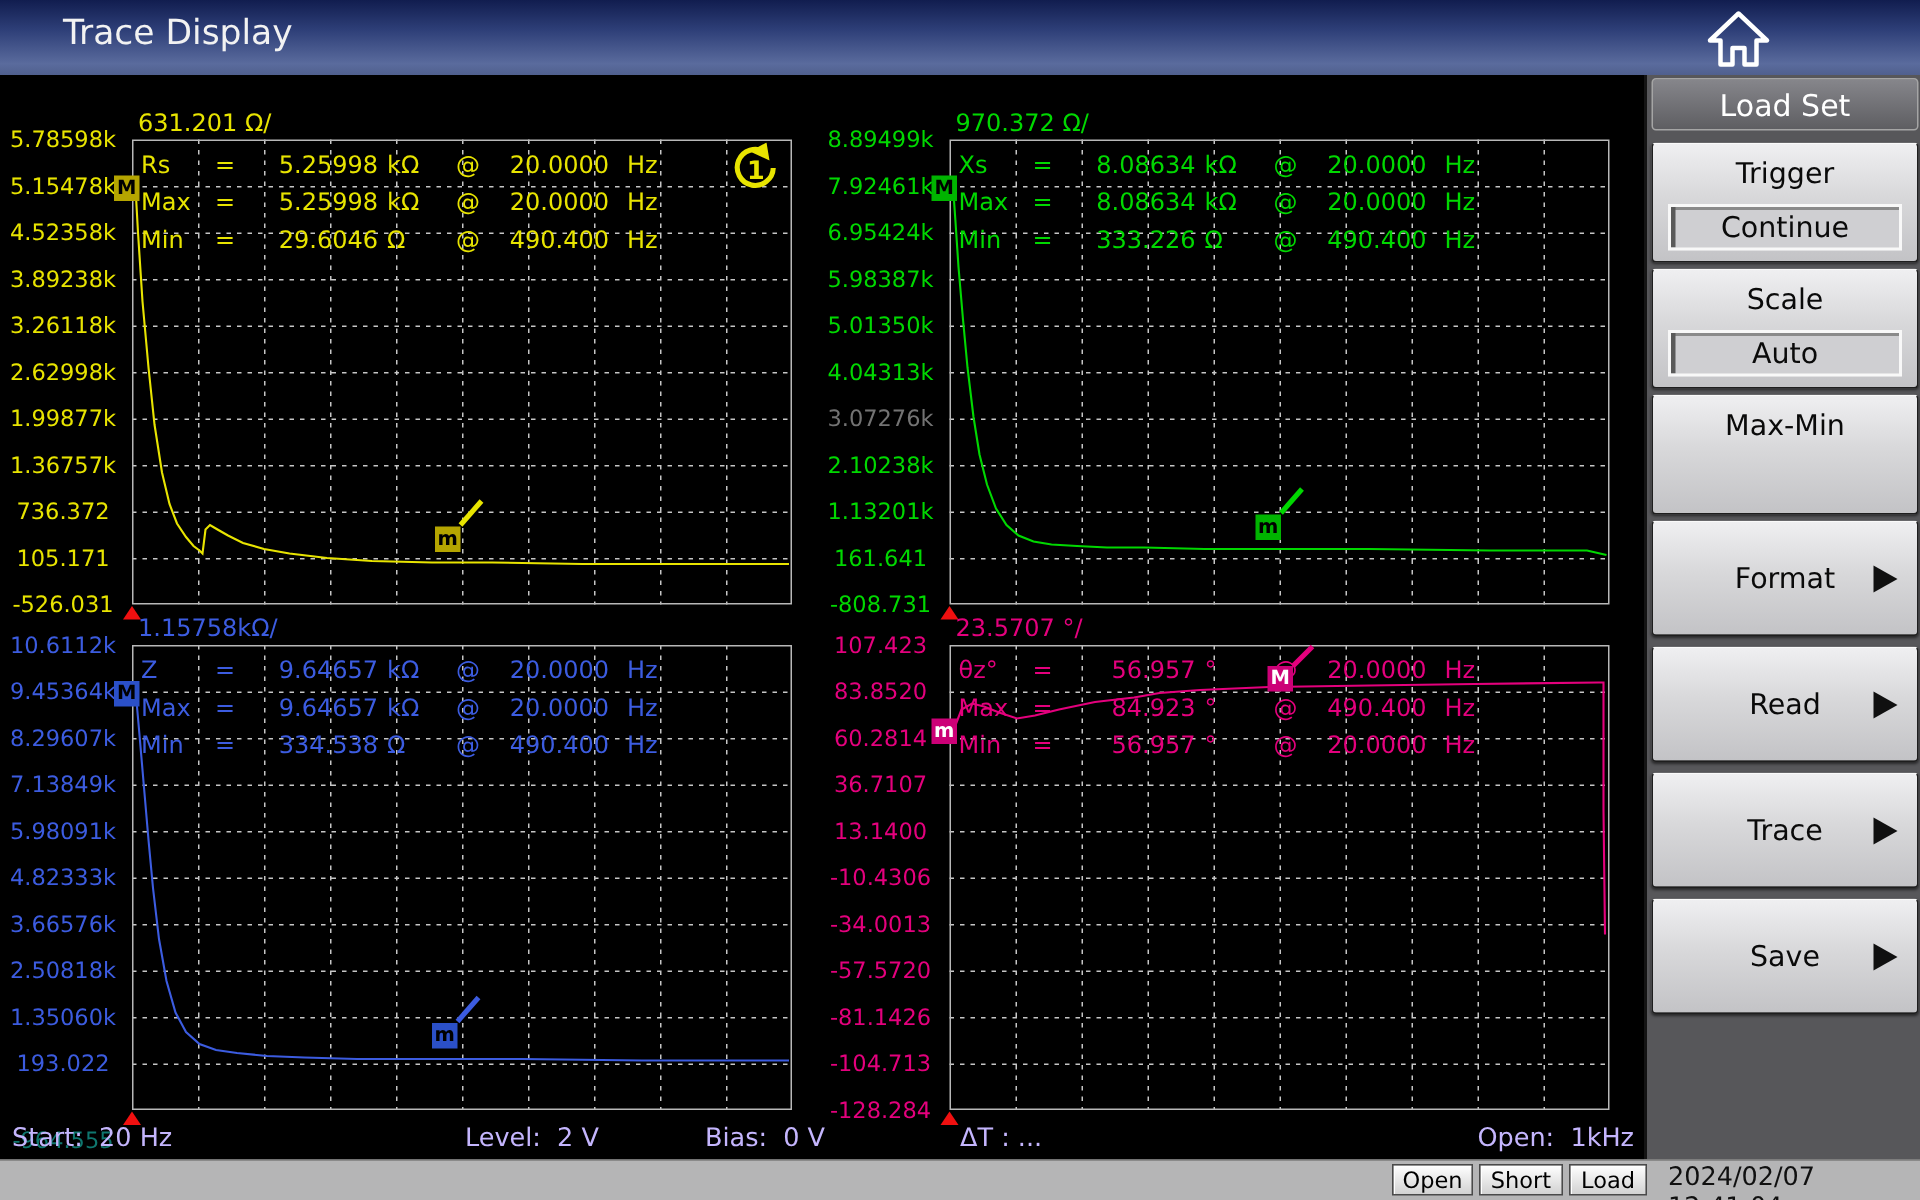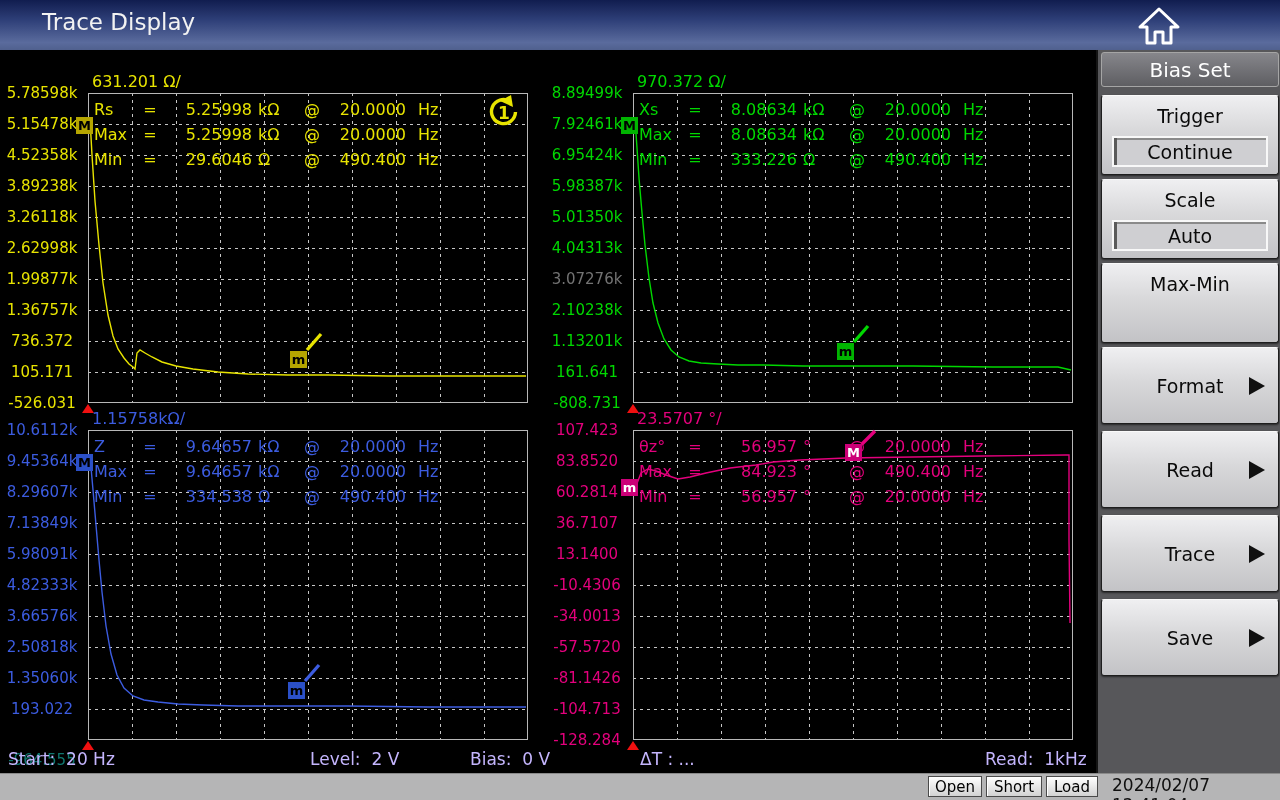--- a/index.html
+++ b/index.html
@@ -192,25 +192,25 @@
       <div class="badge" style="background: rgb(204, 0, 119); color: rgb(255, 255, 255); left: -12px; top: 49px;">m</div>
       <div class="badge" style="background: rgb(204, 0, 119); color: rgb(255, 255, 255); left: 212px; top: 14px;">M</div>
       <div class="tri" style="left: -6px; top: 311px;"></div>
     </div>
   </div>
 
 <span class="bot" style="left:8px">Start:  20 Hz</span>
 <span class="bot" style="left:310px">Level:  2 V</span>
 <span class="bot" style="left:470px">Bias:  0 V</span>
 <span class="bot" style="left:640px">ΔT : ...</span>
-<span class="bot" style="left:985px">Read:  1kHz</span>
+<span class="bot" style="left:985px">Open:  1kHz</span>
 
 <div class="sidebar">
   <div class="sb-header">
-    <span>Bias Set</span>
+    <span>Load Set</span>
   </div>
 
   <div class="sb-btn" style="top:45px;height:80px">
     <div class="sb-label">Trigger</div>
     <div class="sb-inset">
       <span>Continue</span>
     </div>
   </div>
 
   <div class="sb-btn" style="top:129px;height:80px">

